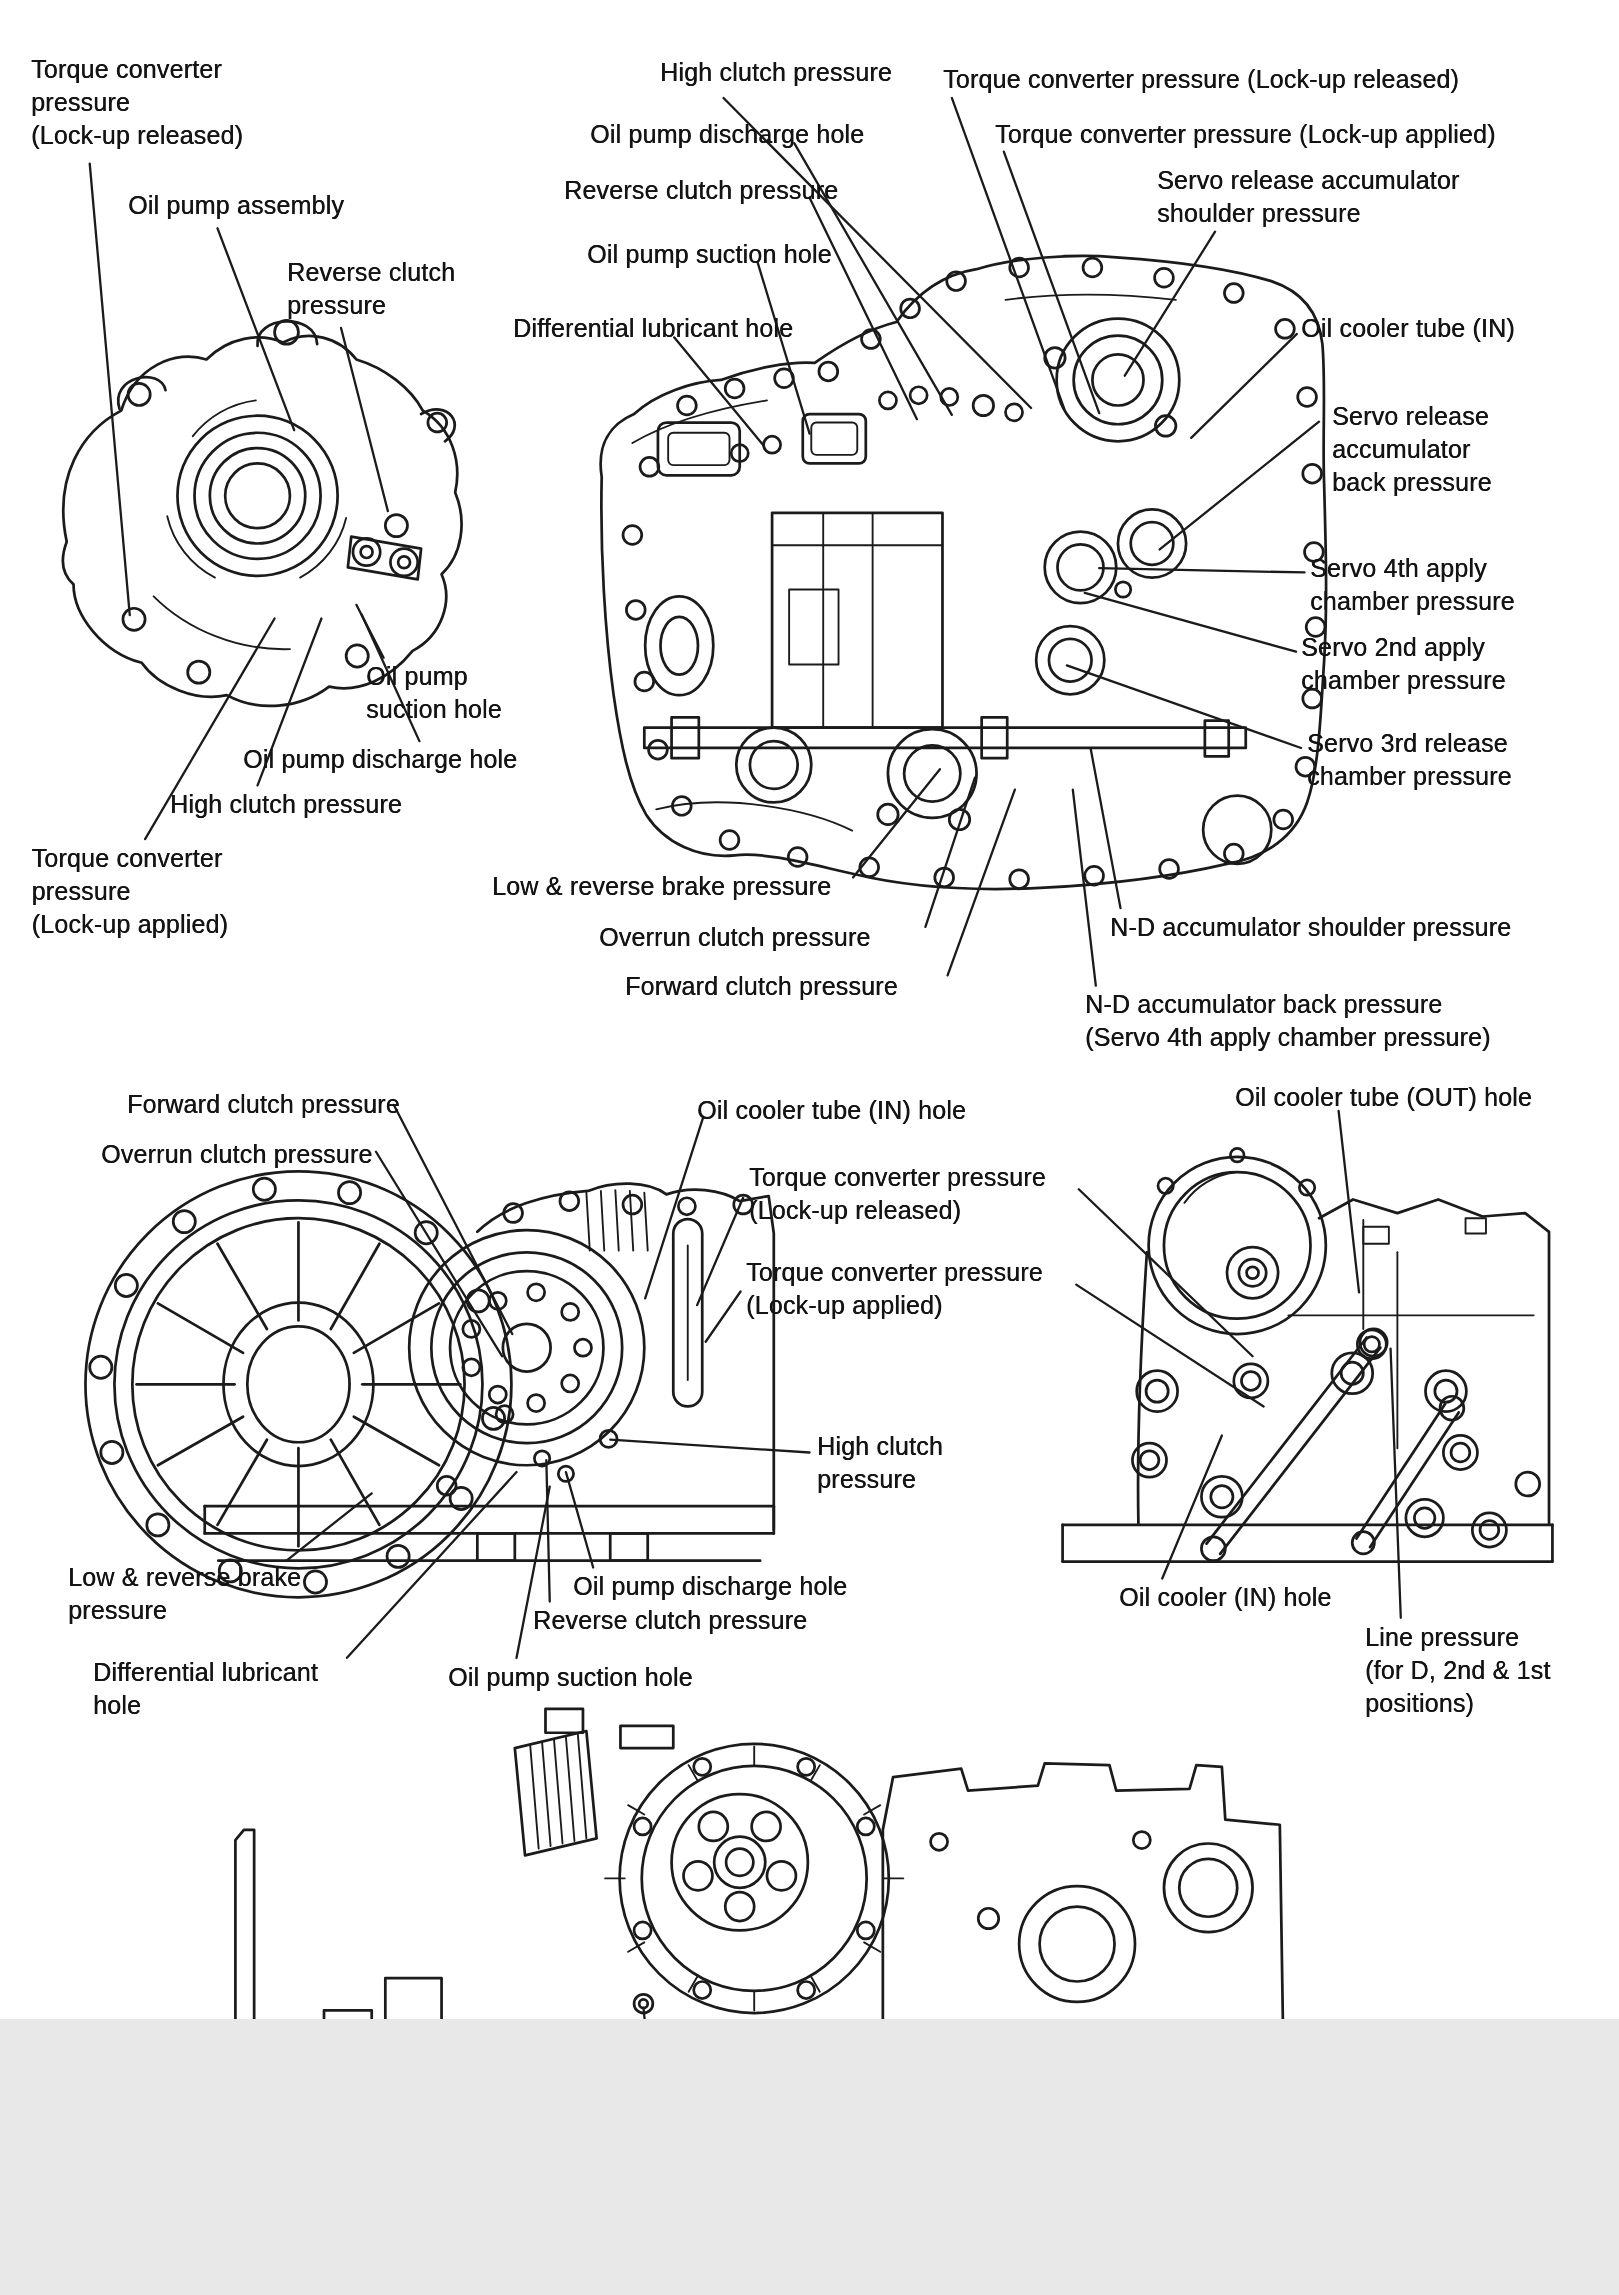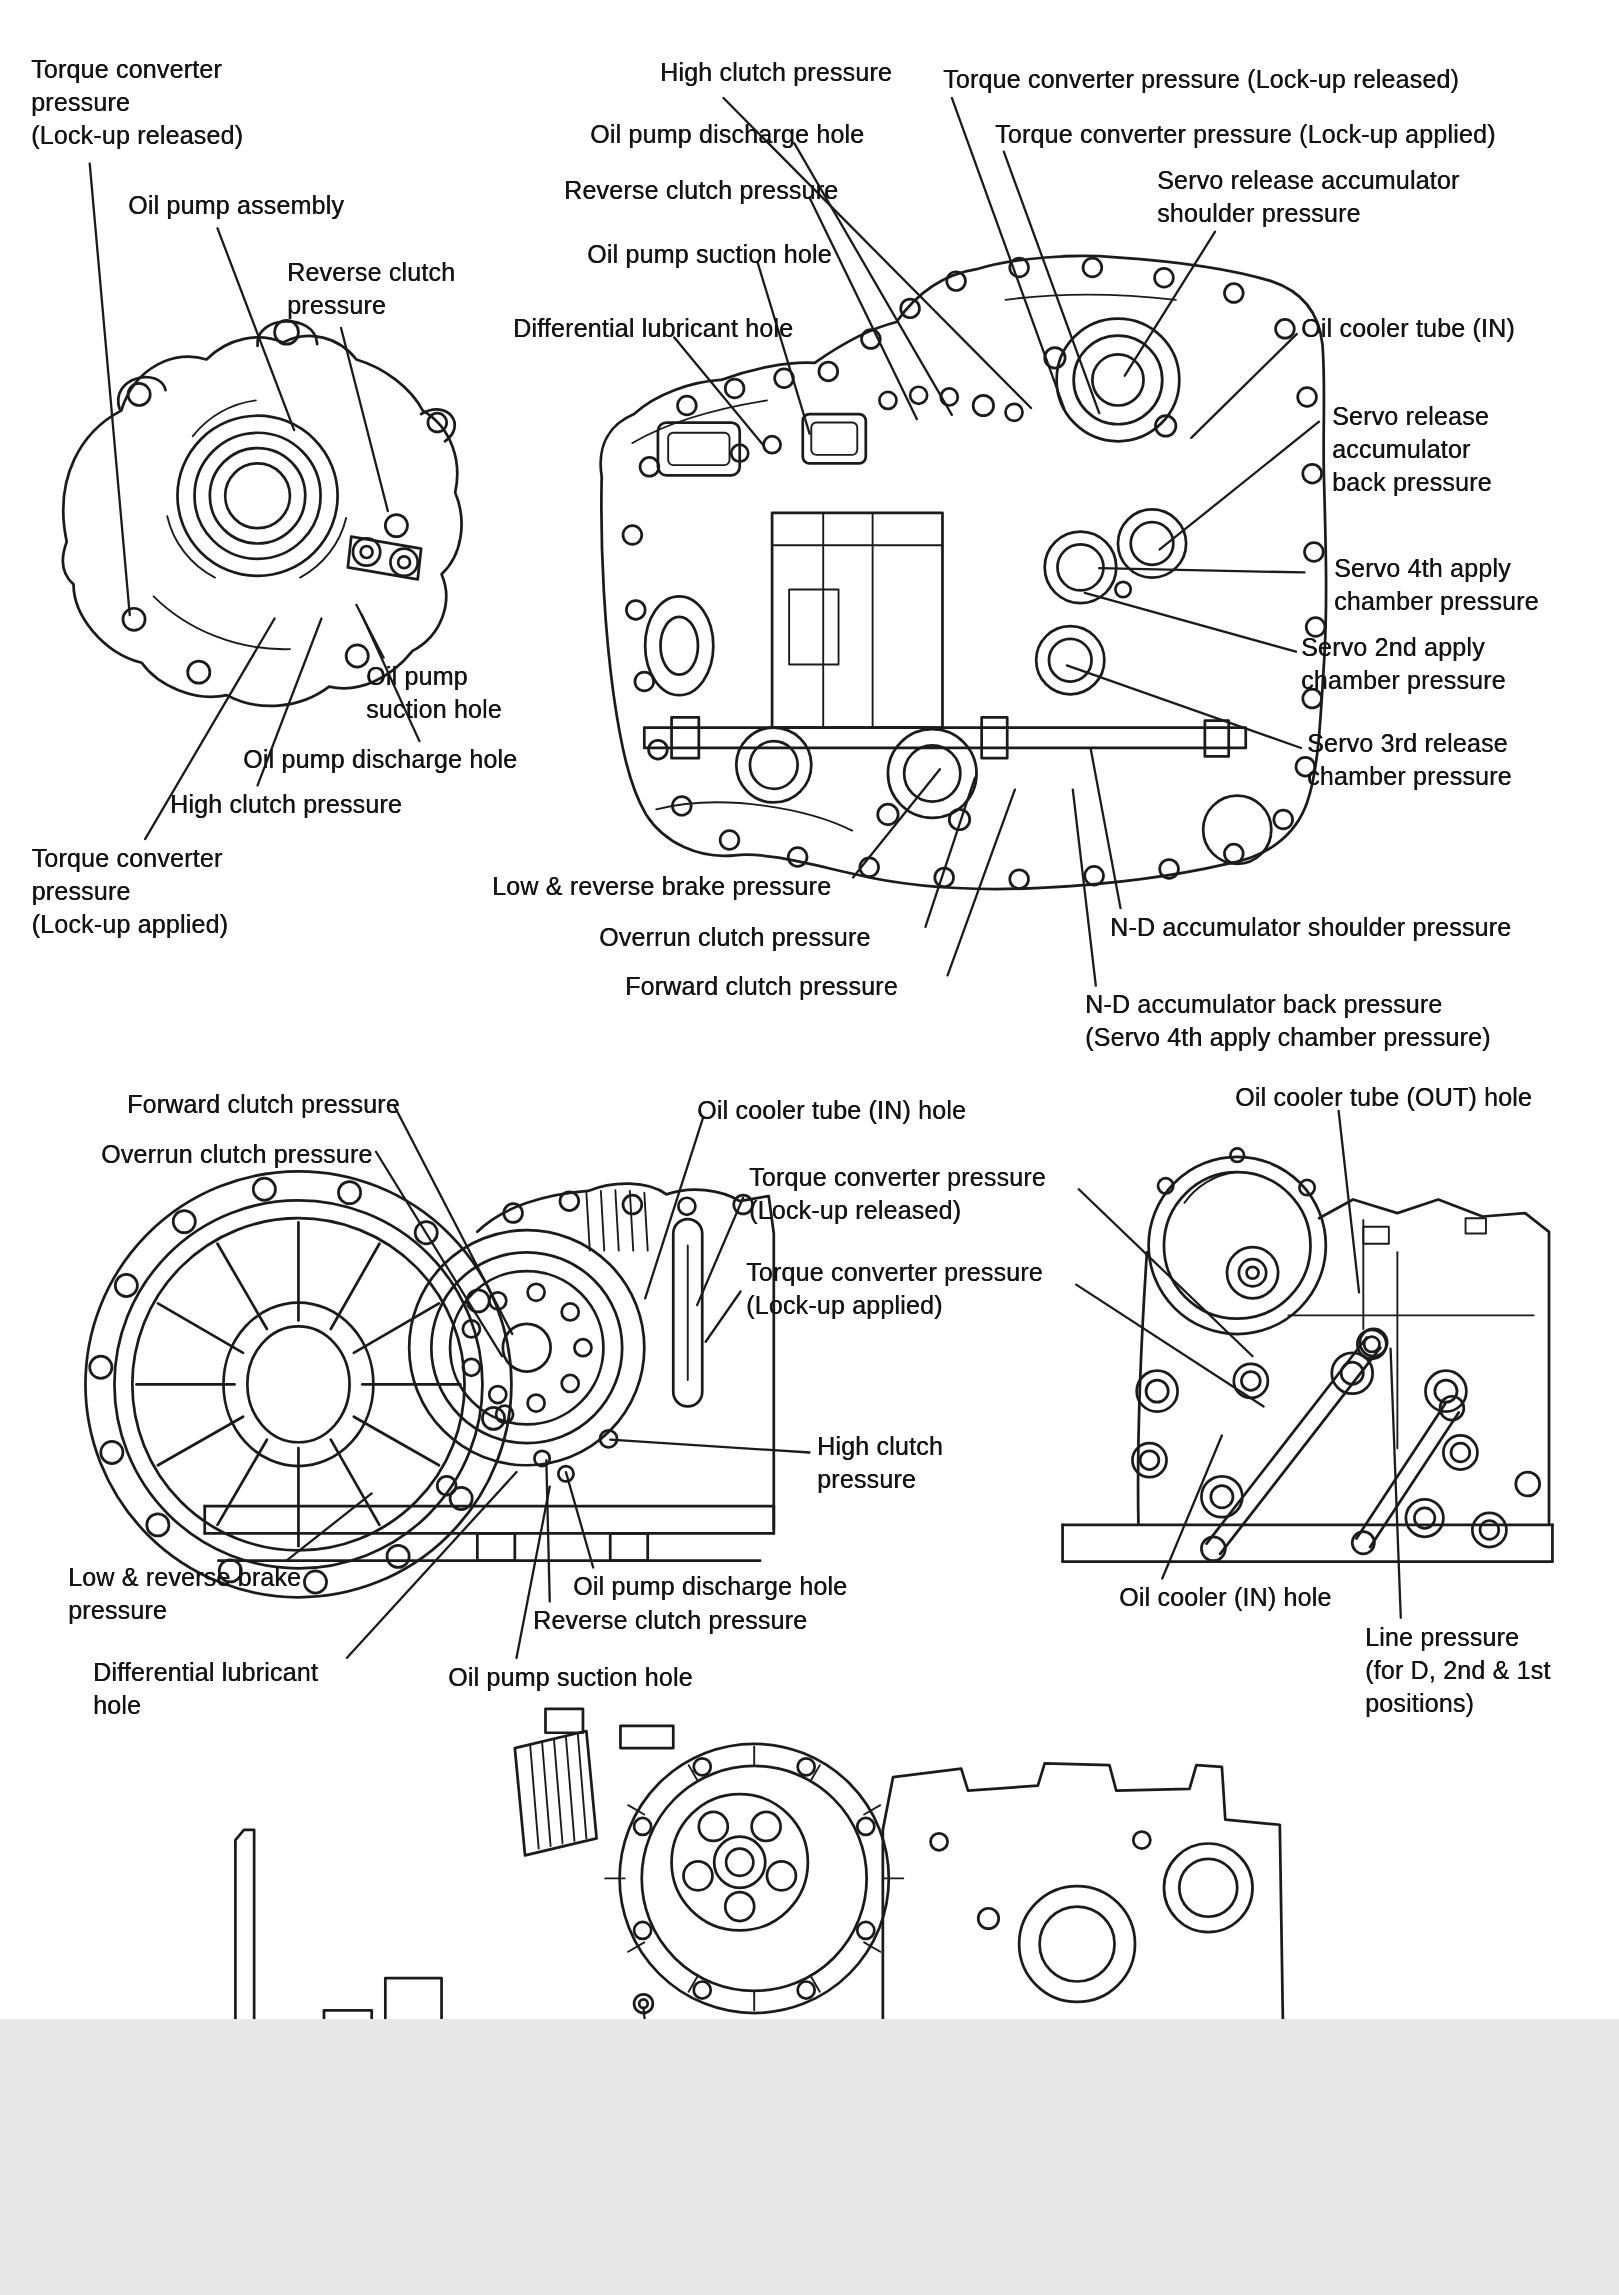--- a/index.html
+++ b/index.html
@@ -379,21 +379,21 @@
       <div class="label" style="left: 587px; top: 238px;">Oil pump suction hole</div>
       <div class="label" style="left: 513px; top: 312px;">Differential lubricant hole</div>
       <div class="label" style="left: 943px; top: 63px;">Torque converter pressure (Lock-up released)</div>
       <div class="label" style="left: 995px; top: 118px;">Torque converter pressure (Lock-up applied)</div>
       <div class="label" style="left: 1157px; top: 164px;">Servo release accumulator
 shoulder pressure</div>
       <div class="label" style="left: 1301px; top: 312px;">Oil cooler tube (IN)</div>
       <div class="label" style="left: 1332px; top: 400px;">Servo release
 accumulator
 back pressure</div>
-      <div class="label" style="left: 1310px; top: 552px; margin-left: 24px;">Servo 4th apply
+      <div class="label" style="left: 1310px; top: 552px;">Servo 4th apply
 chamber pressure</div>
       <div class="label" style="left: 1301px; top: 631px;">Servo 2nd apply
 chamber pressure</div>
       <div class="label" style="left: 1307px; top: 727px;">Servo 3rd release
 chamber pressure</div>
       <div class="label" style="left: 492px; top: 870px;">Low &amp; reverse brake pressure</div>
       <div class="label" style="left: 599px; top: 921px;">Overrun clutch pressure</div>
       <div class="label" style="left: 625px; top: 970px;">Forward clutch pressure</div>
       <div class="label" style="left: 1110px; top: 911px;">N-D accumulator shoulder pressure</div>
       <div class="label" style="left: 1085px; top: 988px;">N-D accumulator back pressure

